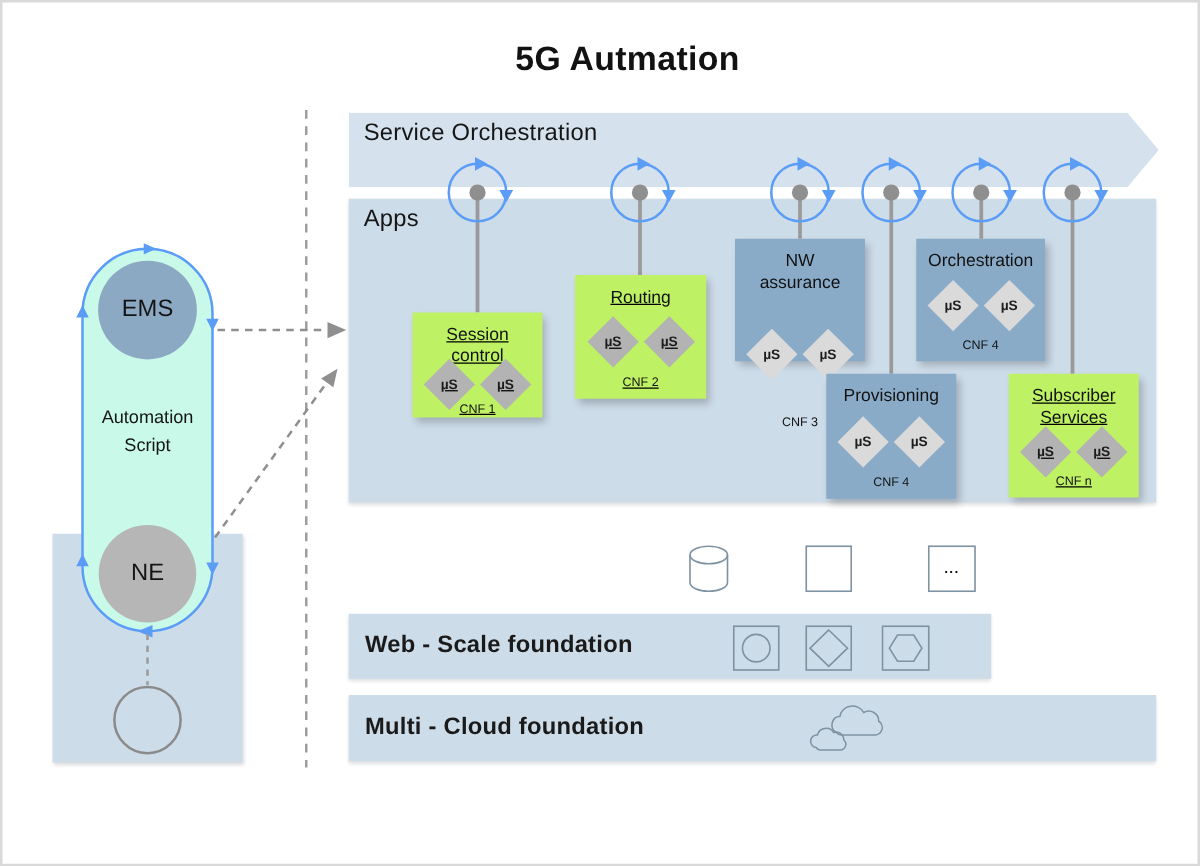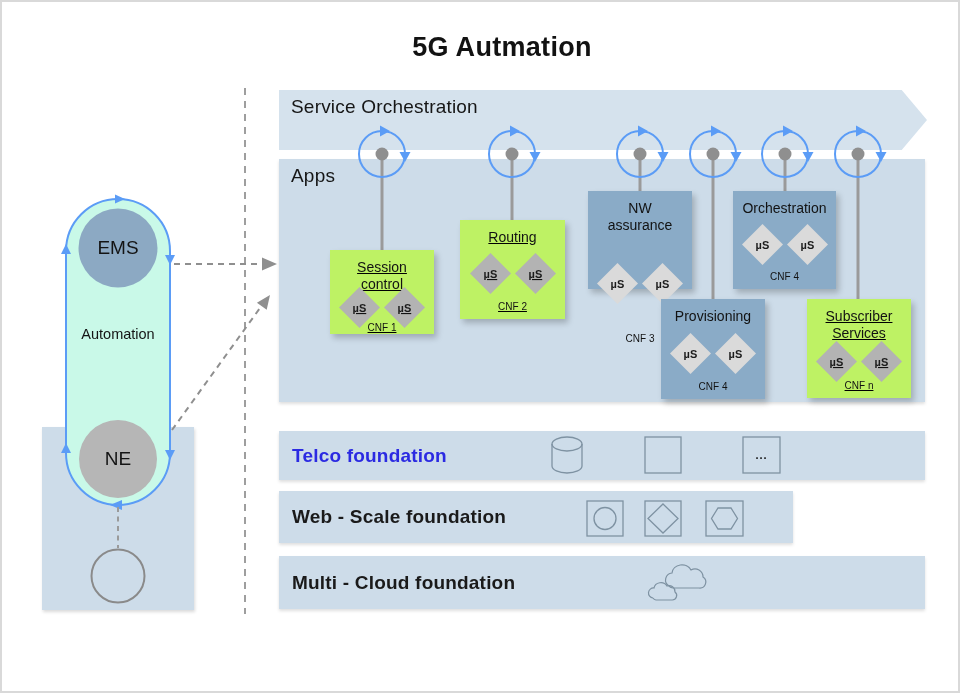--- a/index.html
+++ b/index.html
@@ -94,23 +94,20 @@
 <div class="canvas">
 
   <div class="title">5G Autmation</div>
 
   <div class="band band-so">
     <div class="band-label">Service Orchestration</div>
   </div>
   <div class="band band-apps">
     <div class="band-label">Apps</div>
   </div>
-  <div class="band band-telco">
-    <div class="found-label blue">Telco foundation</div>
-  </div>
   <div class="band band-web">
     <div class="found-label">Web - Scale foundation</div>
   </div>
   <div class="band band-multi">
     <div class="found-label">Multi - Cloud foundation</div>
   </div>
   <div class="band left-rect"></div>
 
   <svg class="overlay" width="960" height="693" viewBox="0 0 960 693">
     <defs>
@@ -163,20 +160,21 @@
 
     <g>
       <line x1="116" y1="505" x2="116" y2="546" stroke="#9a9a9a" stroke-width="2" stroke-dasharray="5 4.5"></line>
       <circle cx="116" cy="574" r="26.5" fill="none" stroke="#8a8a8a" stroke-width="2"></circle>
     </g>
   </svg>
 
   <div class="ems-label">EMS</div>
   <div class="auto-label">
     <span>Automation</span>
+    <span>Script</span>
   </div>
   <div class="ne-label">NE</div>
 
   <div class="cnf-box mint box-session">
     <div class="cnf-title">
       <span>Session</span>
         <span>control</span>
     </div>
     <div class="dm-row">
       <div class="dm dark">

